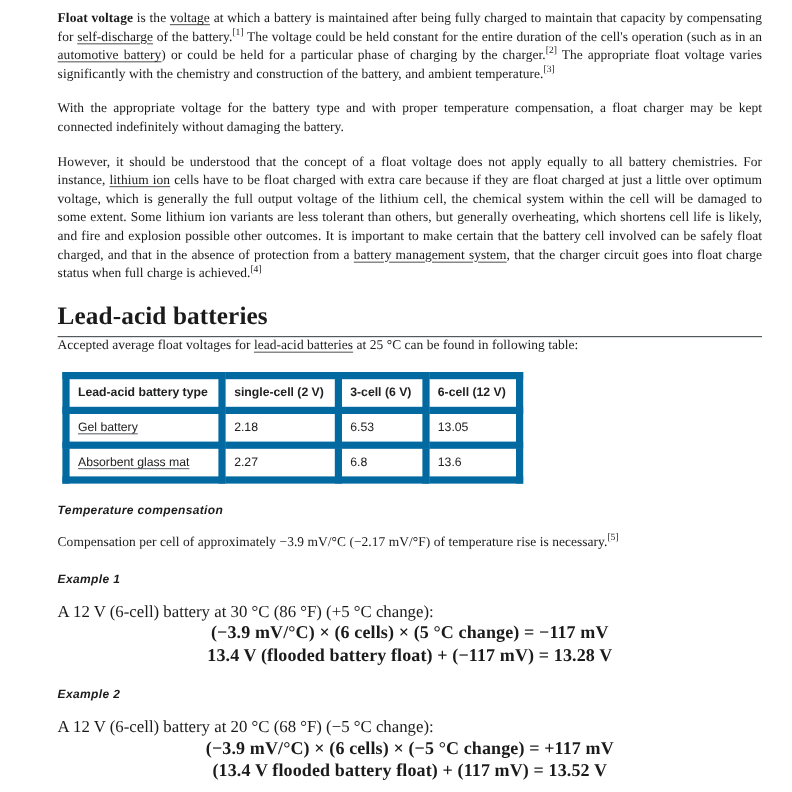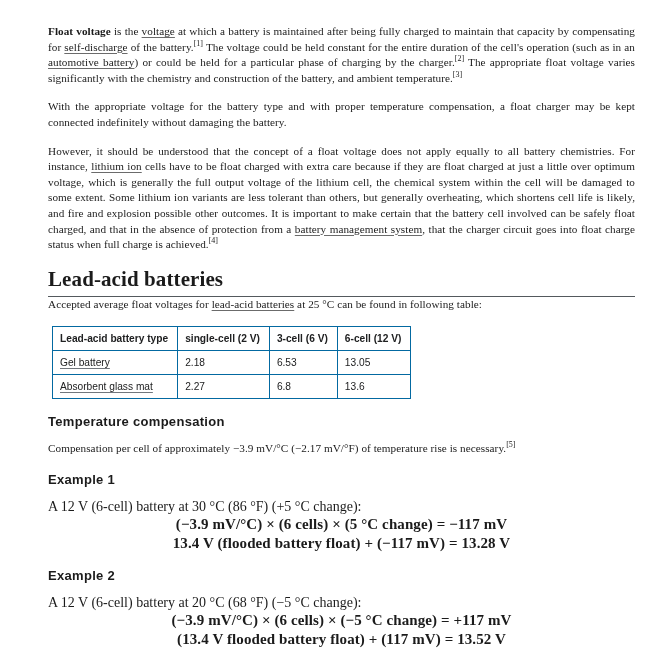--- a/index.html
+++ b/index.html
@@ -17,21 +17,21 @@
   .page {
     position: relative;
     width: 660px;
     height: 660px;
     padding: 0;
     box-sizing: border-box;
   }
   .content {
     position: absolute;
     left: 48px;
-    top: 24px;
+    top: 8px;
     width: 587px;
   }
 
   p.body-par {
     margin: 0 0 13px 0;
     font-size: 11.2px;
     line-height: 15.6px;
     text-align: justify;
     text-justify: inter-word;
     letter-spacing: 0.05px;
@@ -65,39 +65,40 @@
     line-height: 26px;
     letter-spacing: 0.1px;
   }
 
   .after-heading {
     margin-top: 12px;
   }
 
   h3.sub-heading {
     font-family: "Liberation Sans", "DejaVu Sans", sans-serif;
-    font-size: 13px;
+    font-size: 10px;
     font-weight: bold;
     margin: 16px 0 12px 0;
     line-height: 14px;
     letter-spacing: 0.3px;
+    font-style: italic;
   }
 
   table.volt-table {
     border-collapse: collapse;
     margin: 14px 0 0 4px;
     font-family: "Liberation Sans", "DejaVu Sans", sans-serif;
     font-size: 10.2px;
     color: #202122;
     background: #ffffff;
     border: 1px solid #a2a9b1;
   }
   table.volt-table th,
   table.volt-table td {
-    border: 1px solid #0369a1;
+    border: 6px solid #0369a1;
     padding: 5px 9px 5px 7px;
     text-align: left;
     vertical-align: middle;
     line-height: 13px;
     white-space: nowrap;
   }
   table.volt-table th {
     font-weight: bold;
     background: #ffffff;
   }

